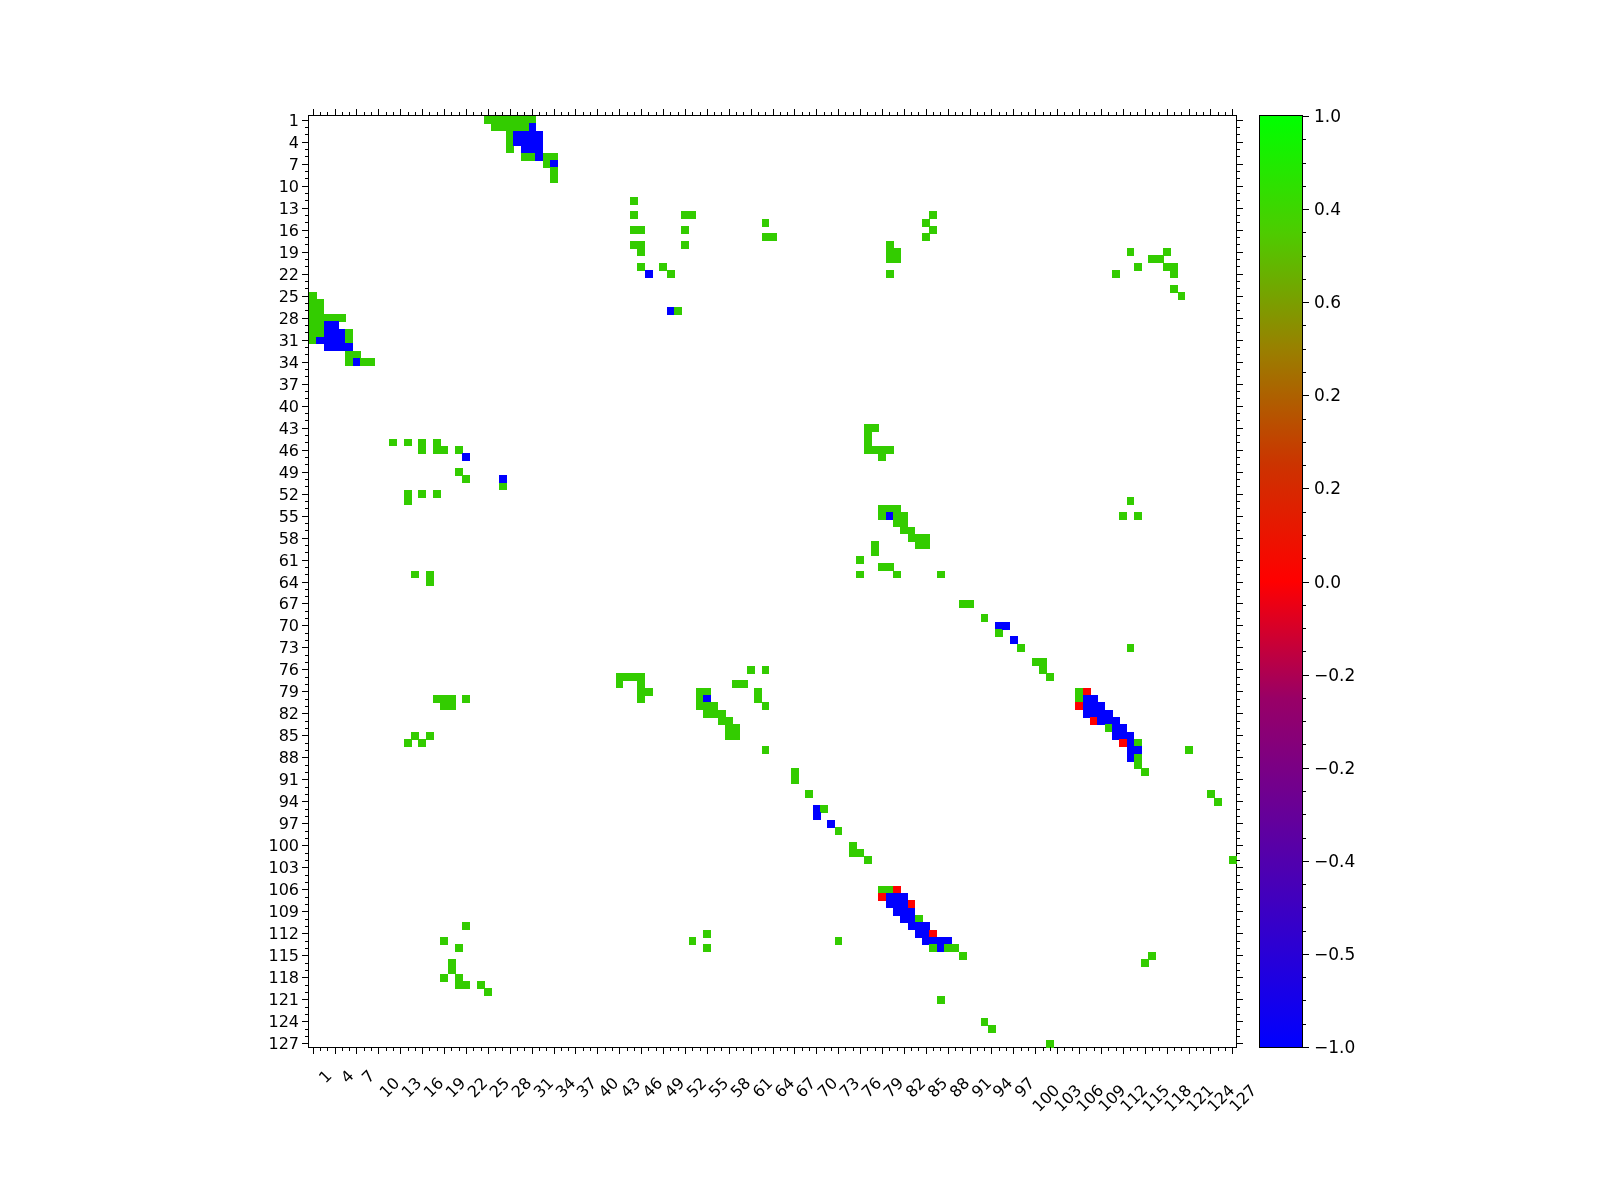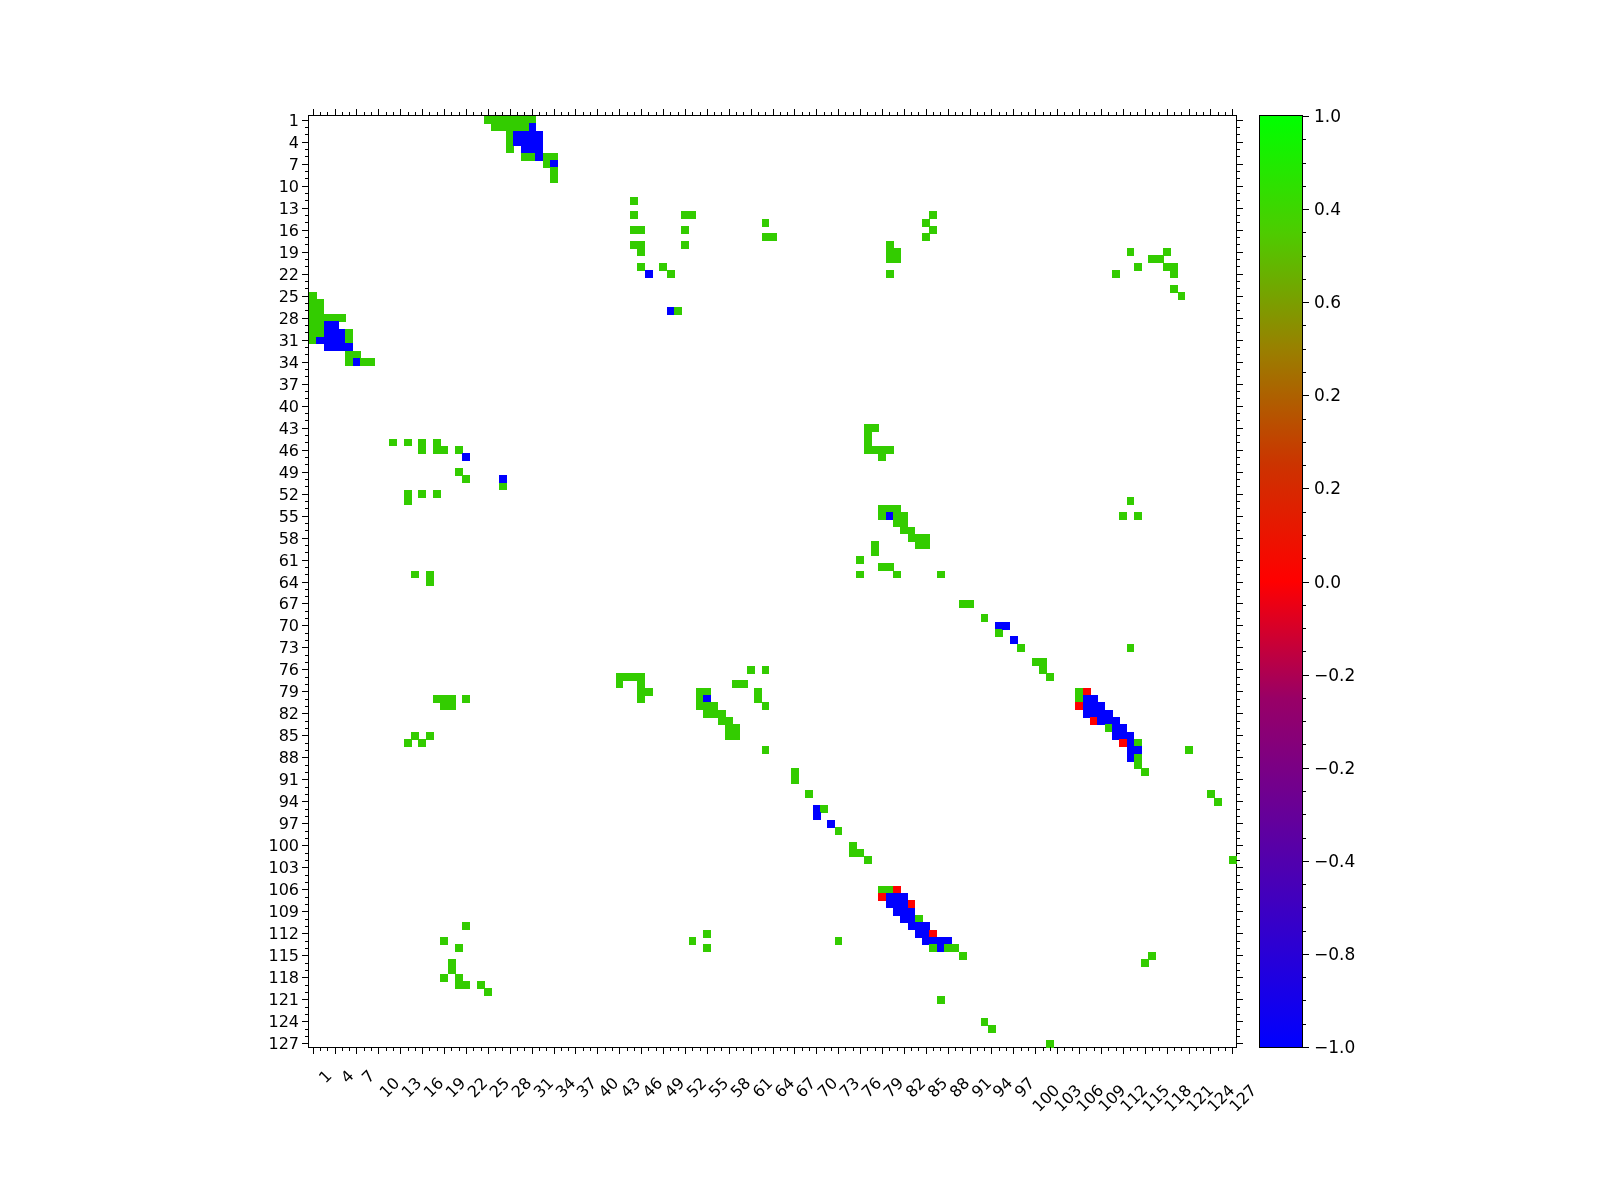--- a/index.html
+++ b/index.html
@@ -1264,21 +1264,21 @@
       <div class="cblabel" style="top: 372.4px;">0.2</div>
       <div class="cbtick" style="top: 465.5px;"></div>
       <div class="cblabel" style="top: 465.5px;">0.0</div>
       <div class="cbtick" style="top: 558.6px;"></div>
       <div class="cblabel" style="top: 558.6px;">−0.2</div>
       <div class="cbtick" style="top: 651.7px;"></div>
       <div class="cblabel" style="top: 651.7px;">−0.2</div>
       <div class="cbtick" style="top: 744.8px;"></div>
       <div class="cblabel" style="top: 744.8px;">−0.4</div>
       <div class="cbtick" style="top: 837.9px;"></div>
-      <div class="cblabel" style="top: 837.9px;">−0.8</div>
+      <div class="cblabel" style="top: 837.9px;">−0.5</div>
       <div class="cbtick" style="top: 931px;"></div>
       <div class="cblabel" style="top: 931px;">−1.0</div>
       <div class="cbtickmin" style="top: 23.275px;"></div>
       <div class="cbtickmin" style="top: 46.55px;"></div>
       <div class="cbtickmin" style="top: 69.825px;"></div>
       <div class="cbtickmin" style="top: 116.375px;"></div>
       <div class="cbtickmin" style="top: 139.65px;"></div>
       <div class="cbtickmin" style="top: 162.925px;"></div>
       <div class="cbtickmin" style="top: 209.475px;"></div>
       <div class="cbtickmin" style="top: 232.75px;"></div>

